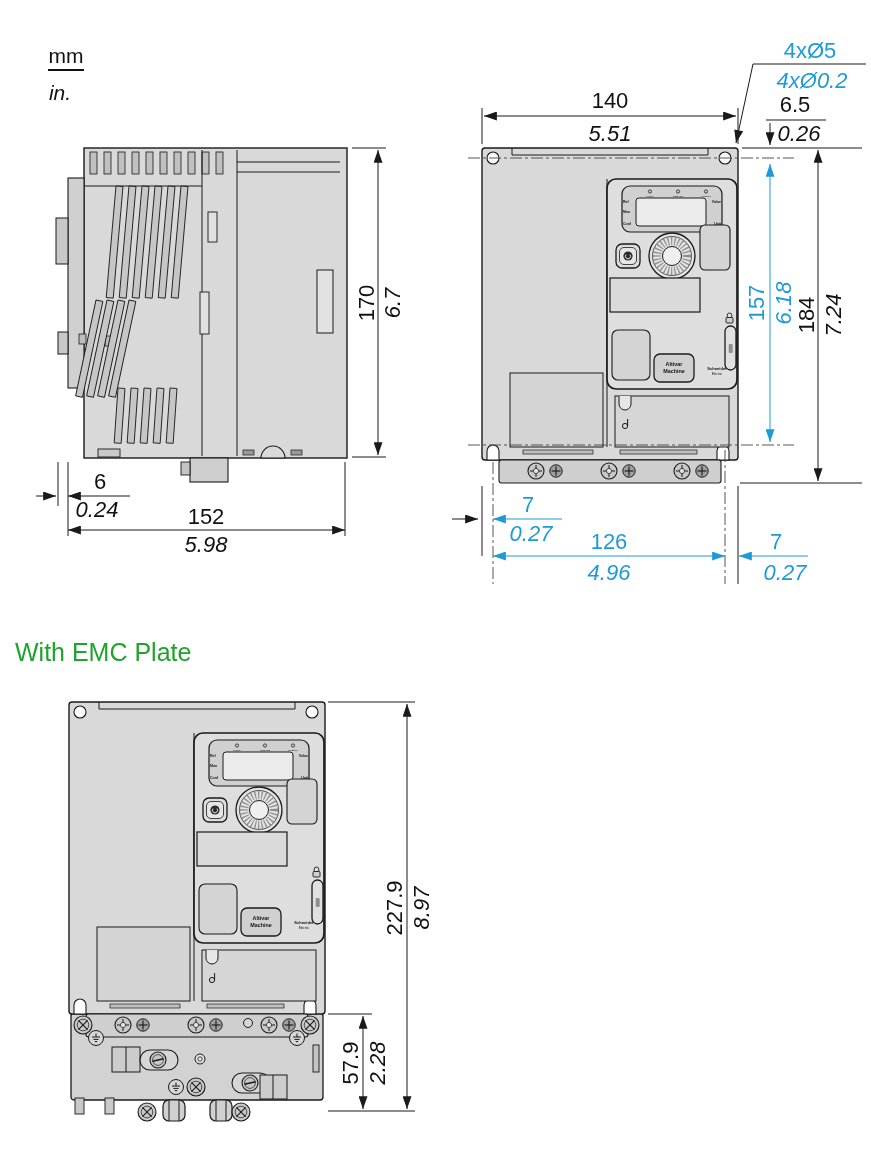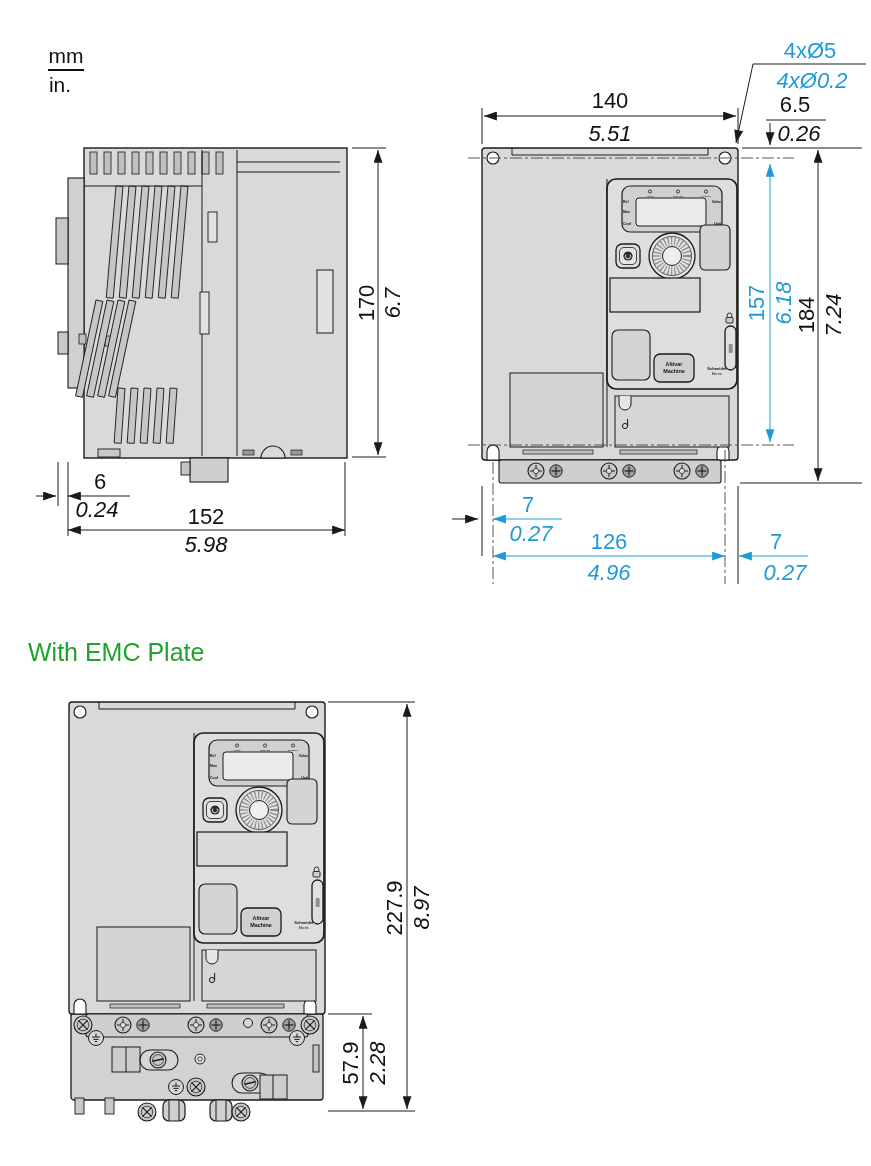--- a/index.html
+++ b/index.html
@@ -1,21 +1,21 @@
 <!DOCTYPE html>
 <html><head>
 <meta charset="utf-8">
 <style>
   html,body{margin:0;padding:0;background:#fff;}
   body{width:871px;height:1166px;position:relative;font-family:"Liberation Sans",sans-serif;overflow:hidden;}
   .abs{position:absolute;}
   #legend{left:36px;top:44px;width:48px;text-align:center;font-size:21px;color:#111;line-height:1.15;}
   #legend .mm{border-bottom:2px solid #111;padding-bottom:1px;margin-left:12px;}
-  #legend .in{padding-top:2px;}
-  #emc-title{left:28px;top:638px;font-size:25px;color:#1EA32C;}
+  #legend .in{font-style:italic;padding-top:10px;}
+  #emc-title{left:15px;top:638px;font-size:25px;color:#1EA32C;}
   svg{position:absolute;left:0;top:0;}
   svg text{font-family:"Liberation Sans",sans-serif;}
   .dimtxt{font-size:22px;fill:#111;}
   .it{font-style:italic;}
   .blu{fill:#1E9BD7;}
   .ln{stroke:#1a1a1a;fill:none;stroke-width:1;}
   .dim{stroke:#1a1a1a;stroke-width:1;fill:none;}
   .dimb{stroke:#1E9BD7;stroke-width:1;fill:none;}
   .cl{stroke:#444;stroke-width:0.9;stroke-dasharray:12 3 3 3;fill:none;}
 </style>

